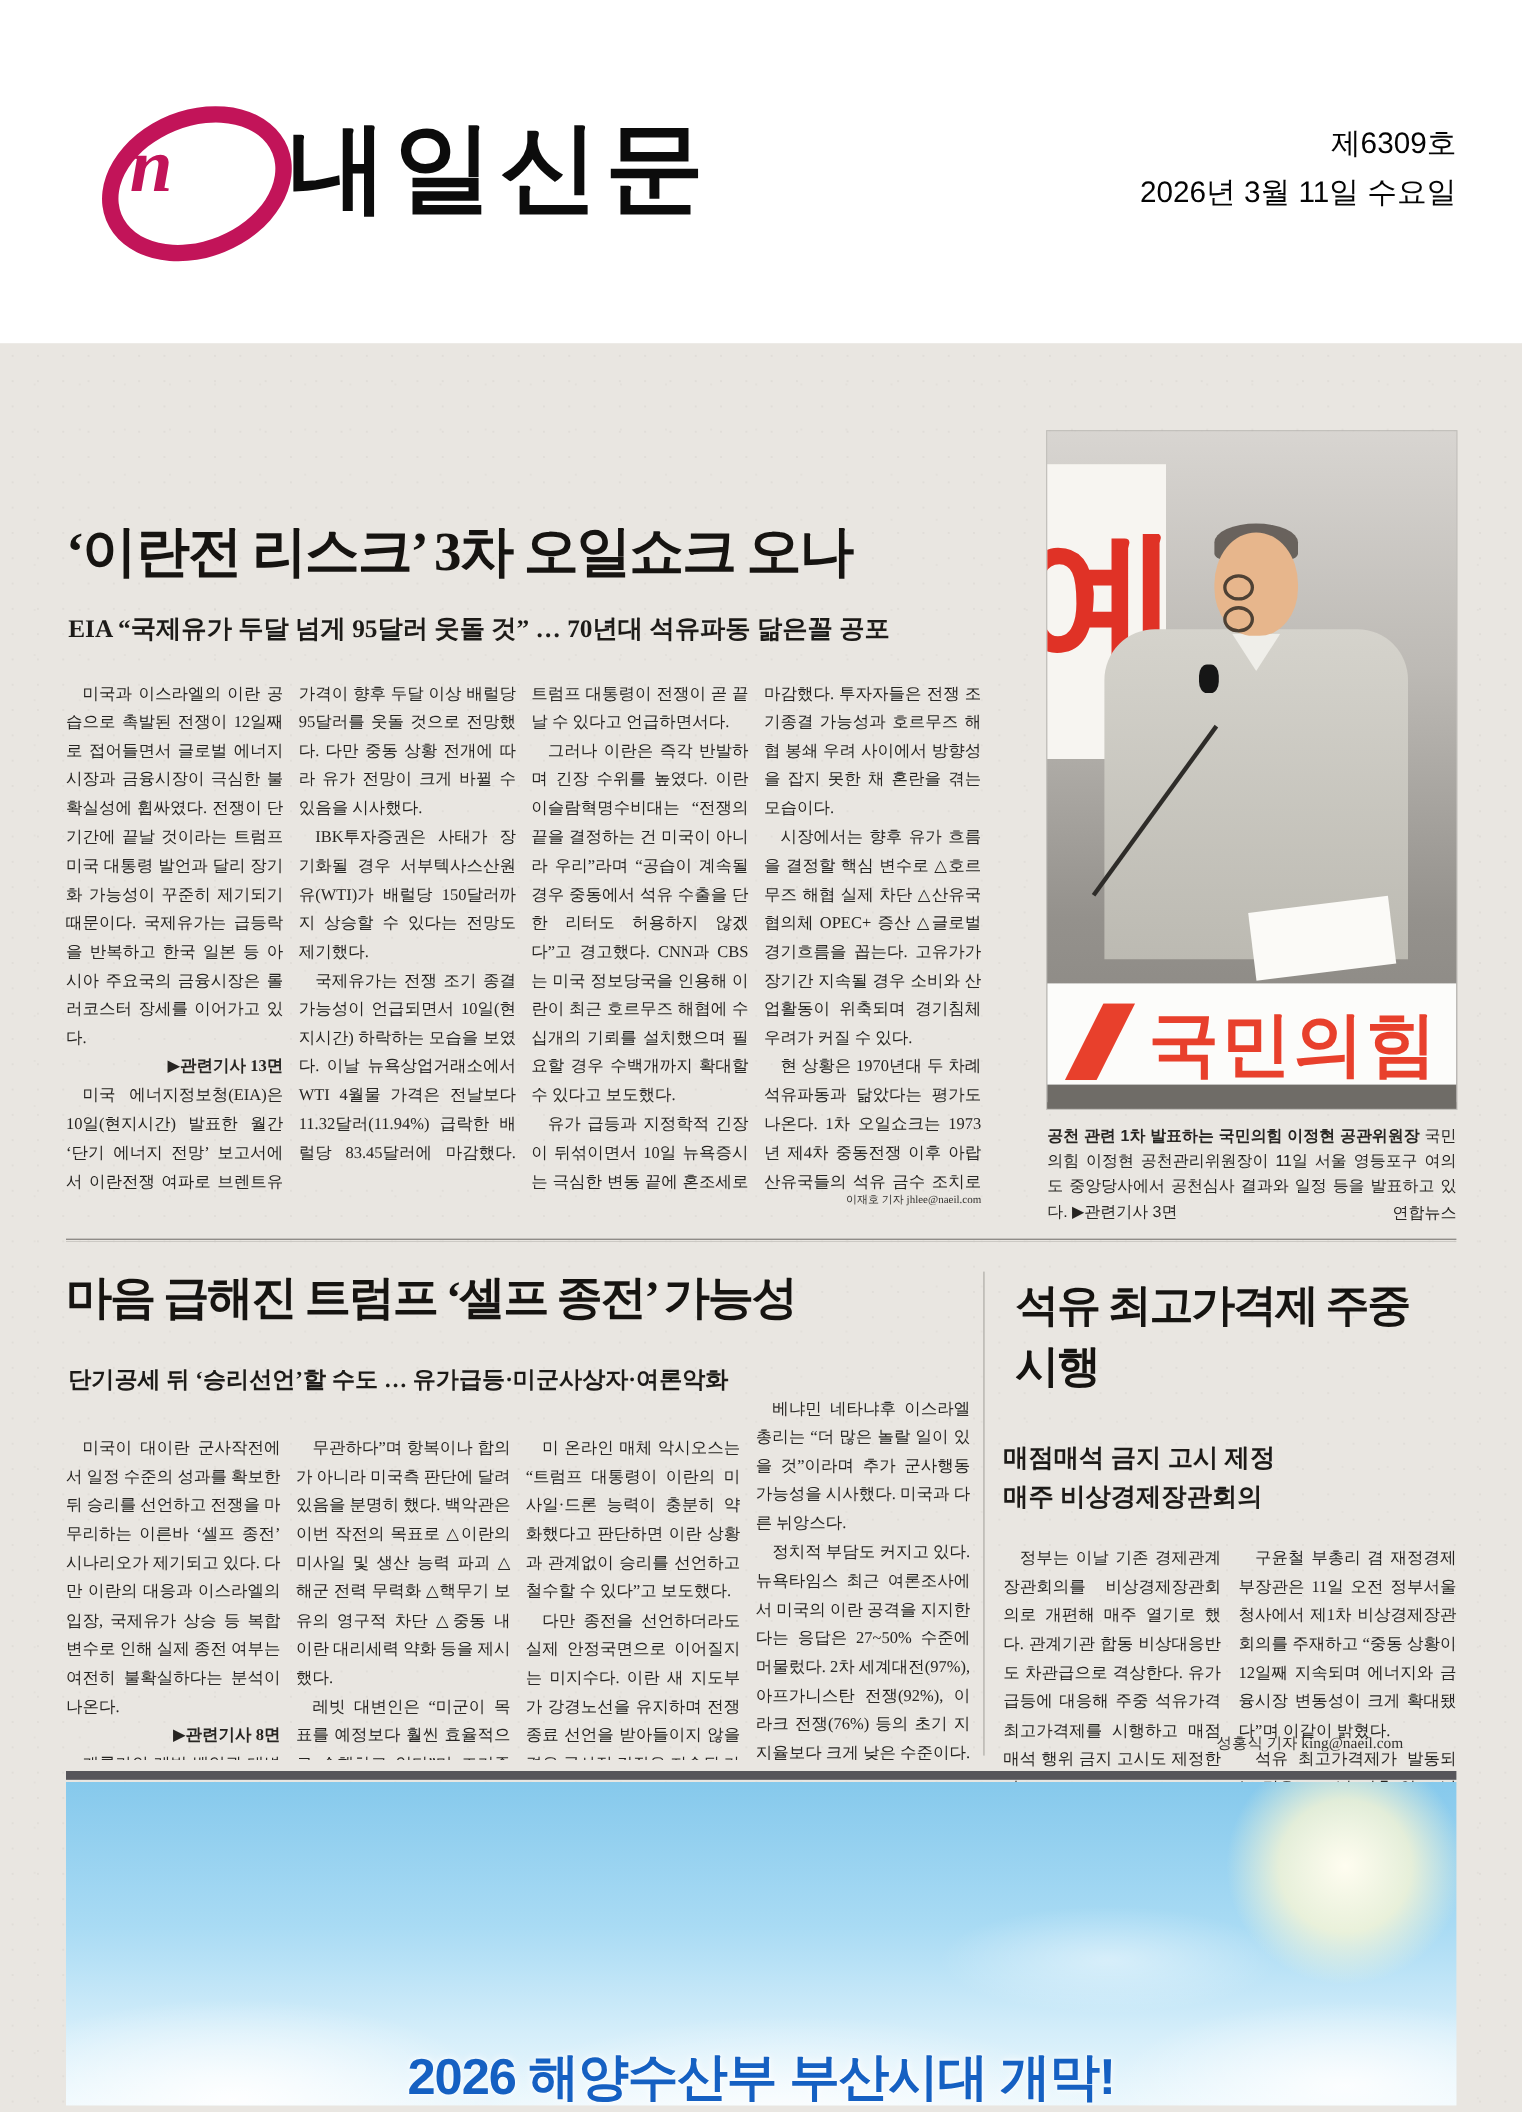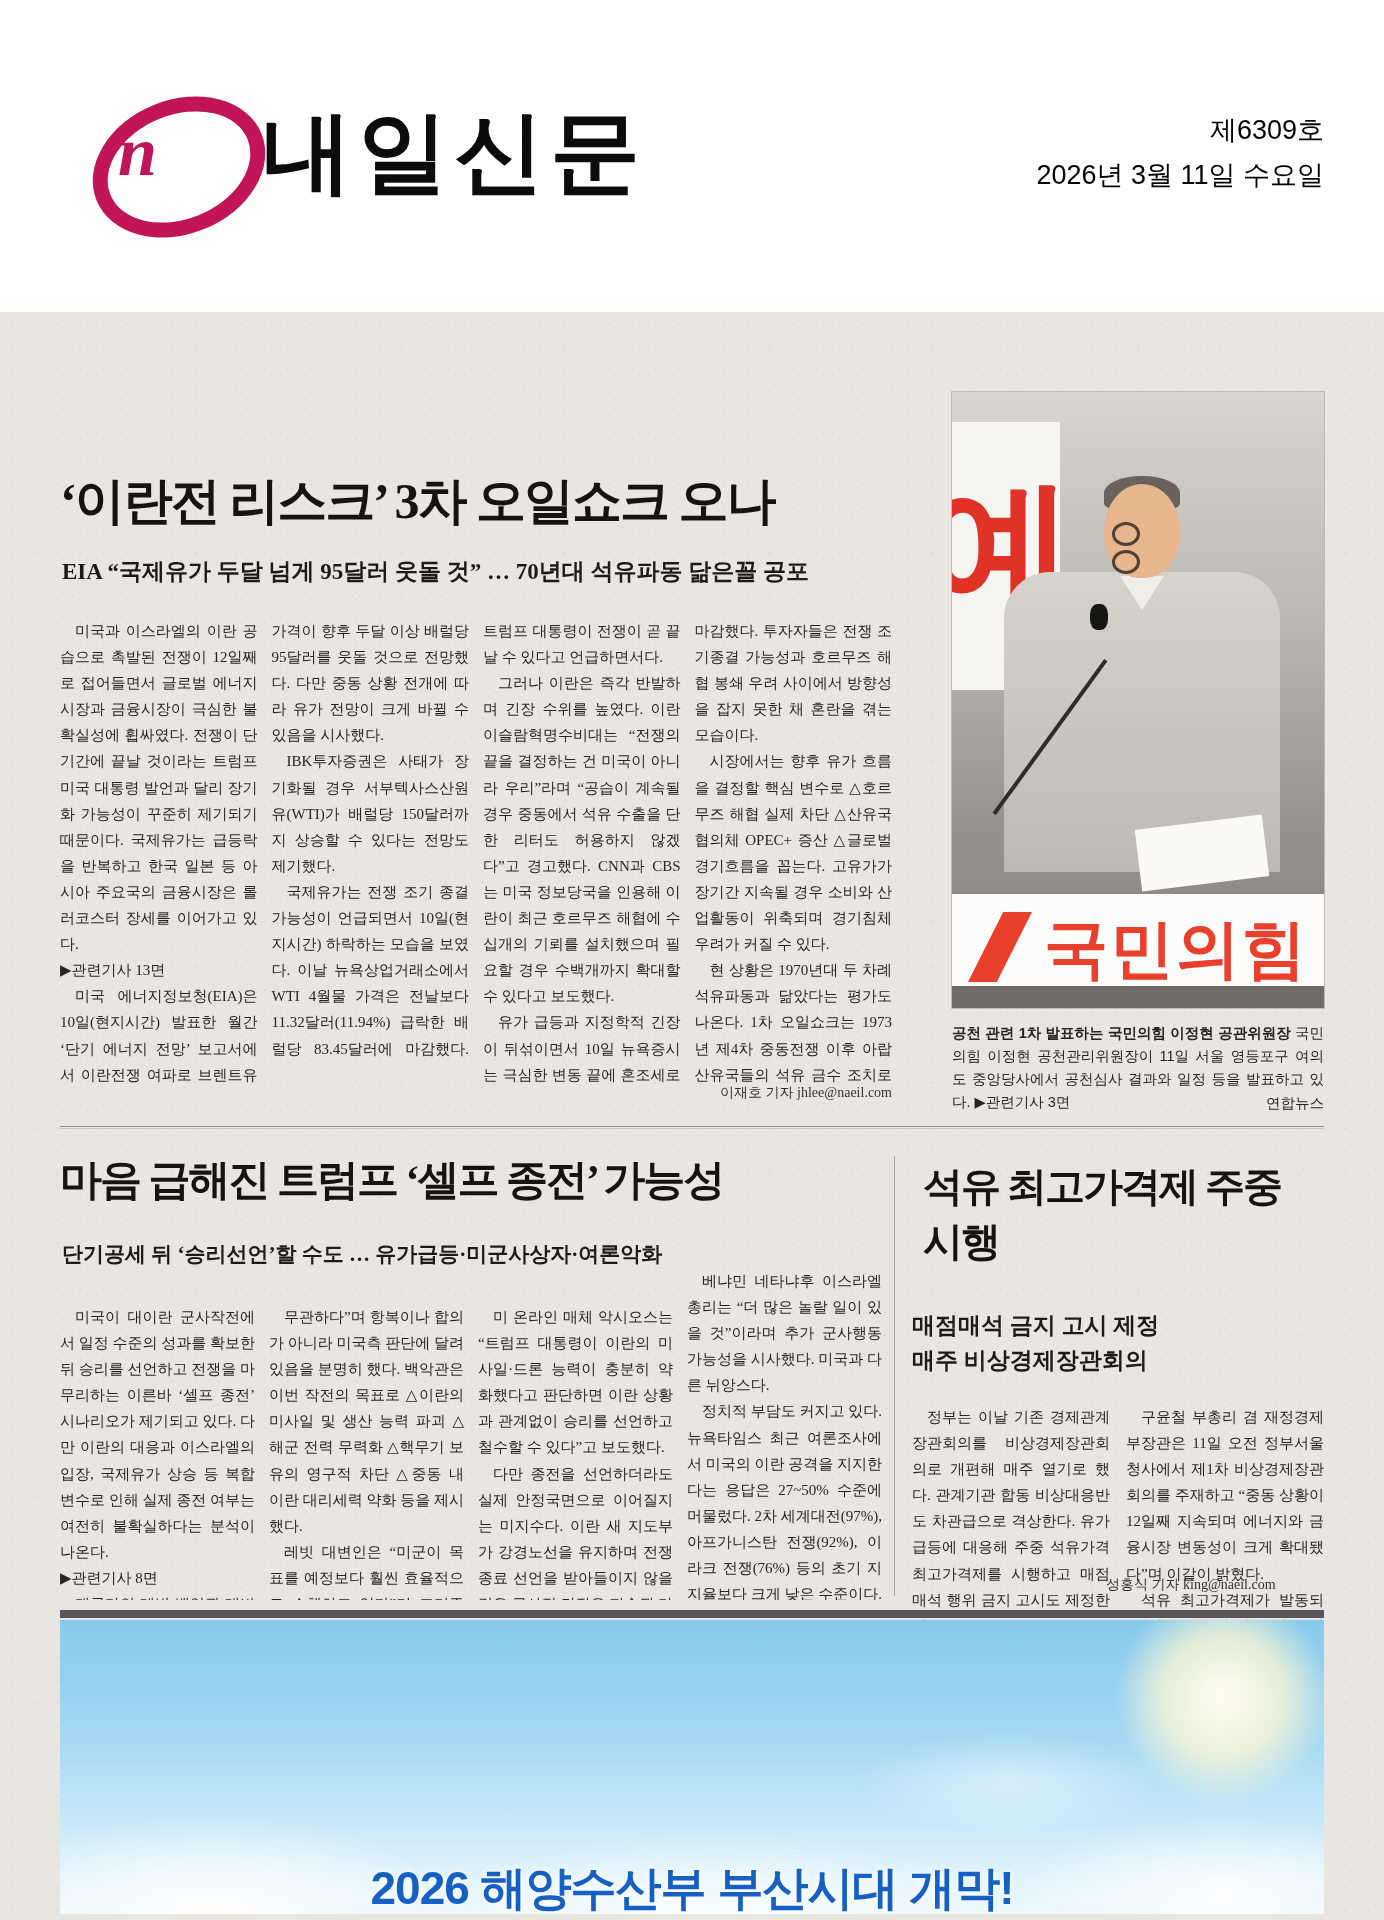--- a/index.html
+++ b/index.html
@@ -22,25 +22,25 @@
   .paper{position:absolute;left:0;top:312px;width:1384px;height:1608px;background-color:#e9e6e1;
          background-image:radial-gradient(rgba(110,104,96,0.07) 1px,transparent 1.3px),
                           radial-gradient(rgba(110,104,96,0.05) 1px,transparent 1.3px);
          background-size:23px 23px,41px 41px;background-position:0 0,11px 17px;}
 
   
   .hl1{position:absolute;left:60px;top:156px;font-size:50px;font-weight:800;letter-spacing:-2px;color:#161411;}
   .sub1{position:absolute;left:62px;top:244px;font-size:23px;font-weight:600;color:#1d1b18;}
   .bodytext{font-size:15px;line-height:1.74;text-align:justify;color:#262421;}
   .bodytext p{margin:0;text-indent:15px;}
-  .bodytext p.related{text-align:left;font-weight:400;text-indent:0;}
+  .bodytext p.related{text-align:right;font-weight:700;text-indent:0;}
 
   .a1-body{position:absolute;left:60px;top:306px;width:832px;height:482px;
            column-count:4;column-gap:14px;overflow:hidden;}
-  .a1-byline{position:absolute;right:492px;top:772px;font-size:14px;color:#33312e;}
+  .a1-byline{position:absolute;right:492px;top:772px;font-size:10px;color:#33312e;}
 
   
   .photo{position:absolute;left:952px;top:80px;width:372px;height:616px;overflow:hidden;
          background:linear-gradient(180deg,#d8d5d1 0%,#bdbab5 35%,#94918c 72%,#87847f 100%);
          outline:1px solid rgba(0,0,0,0.18);}
   .yeh-panel{position:absolute;left:0;top:30px;width:108px;height:268px;background:#f7f5f1;overflow:hidden;}
   .yeh-char{position:absolute;left:-28px;top:28px;font-family:"Liberation Sans",sans-serif;
             font-weight:900;font-size:150px;color:#e03226;}
   .head{position:absolute;left:152px;top:92px;width:76px;height:94px;background:#e7b68c;border-radius:50% 50% 46% 46%;}
   .hair{position:absolute;left:152px;top:84px;width:76px;height:34px;background:#57504a;border-radius:50% 50% 20% 20%;opacity:.85;}

